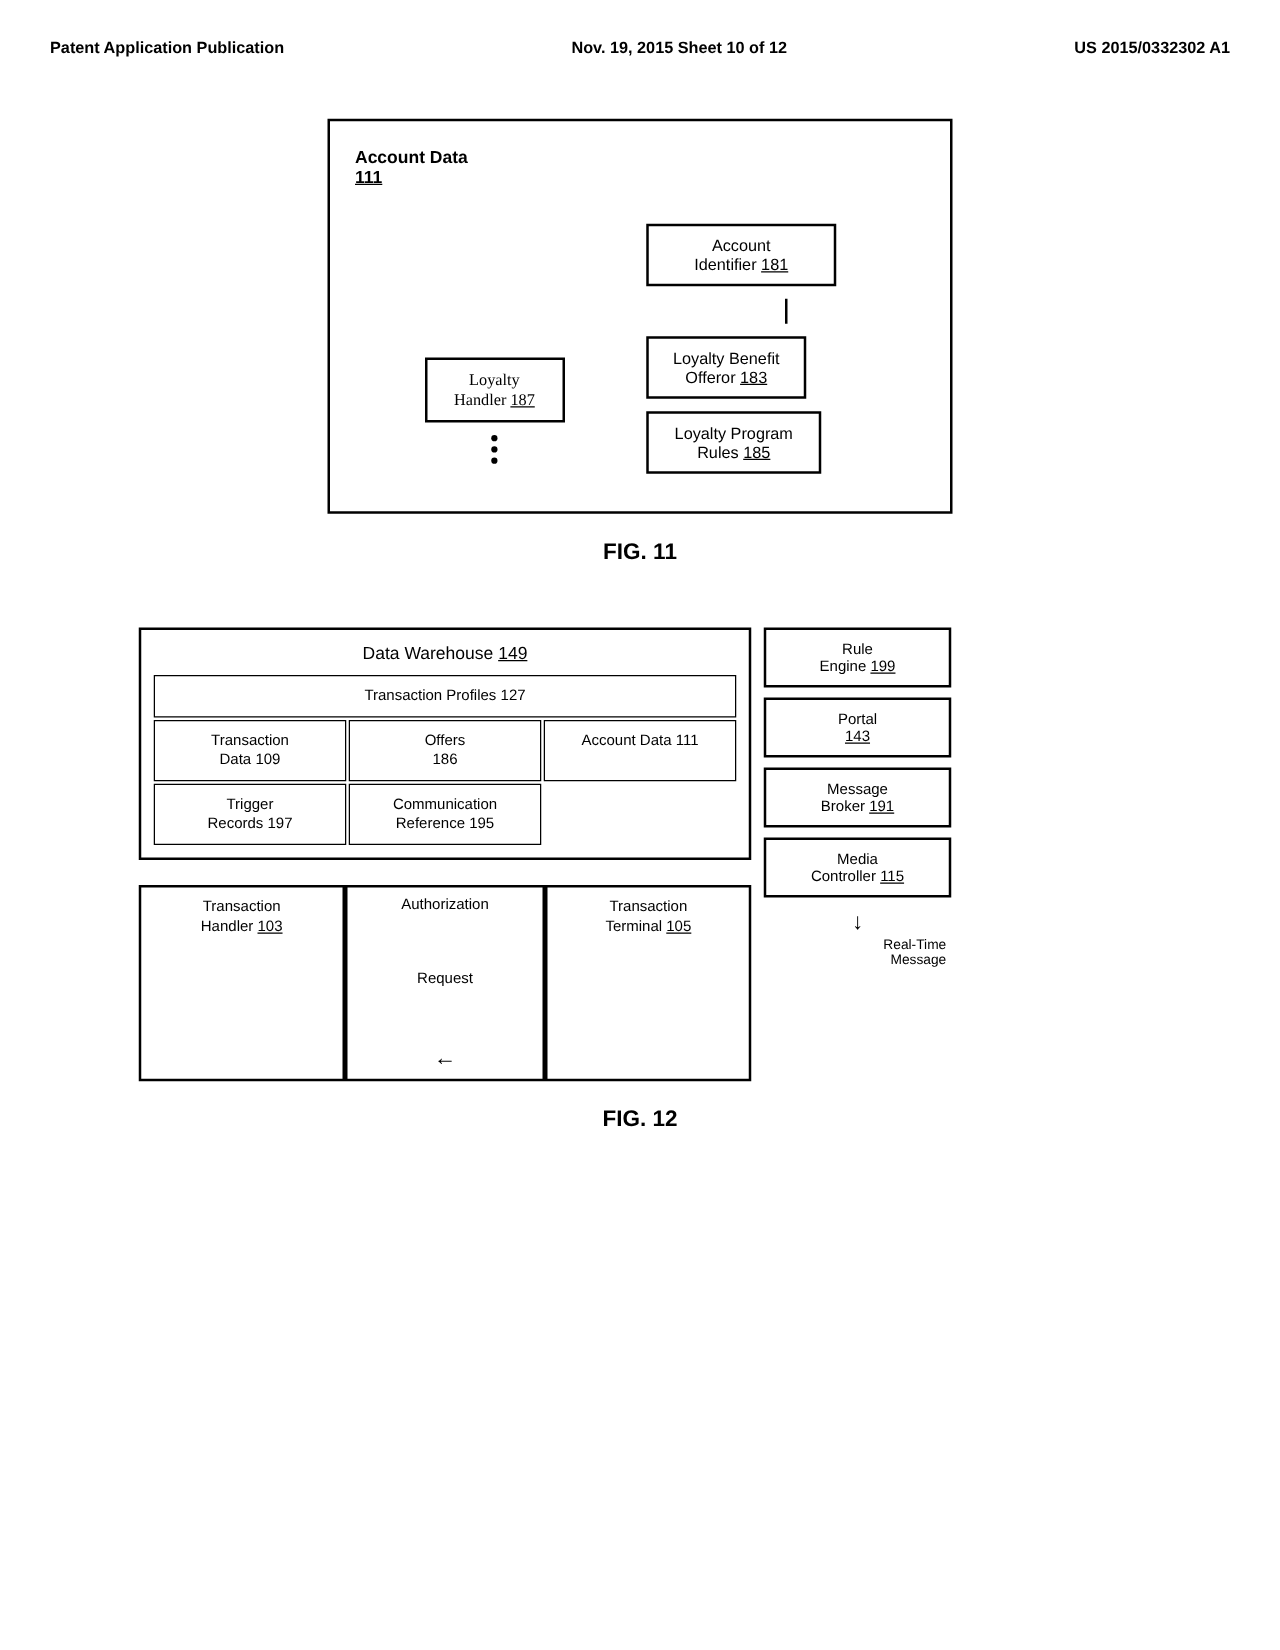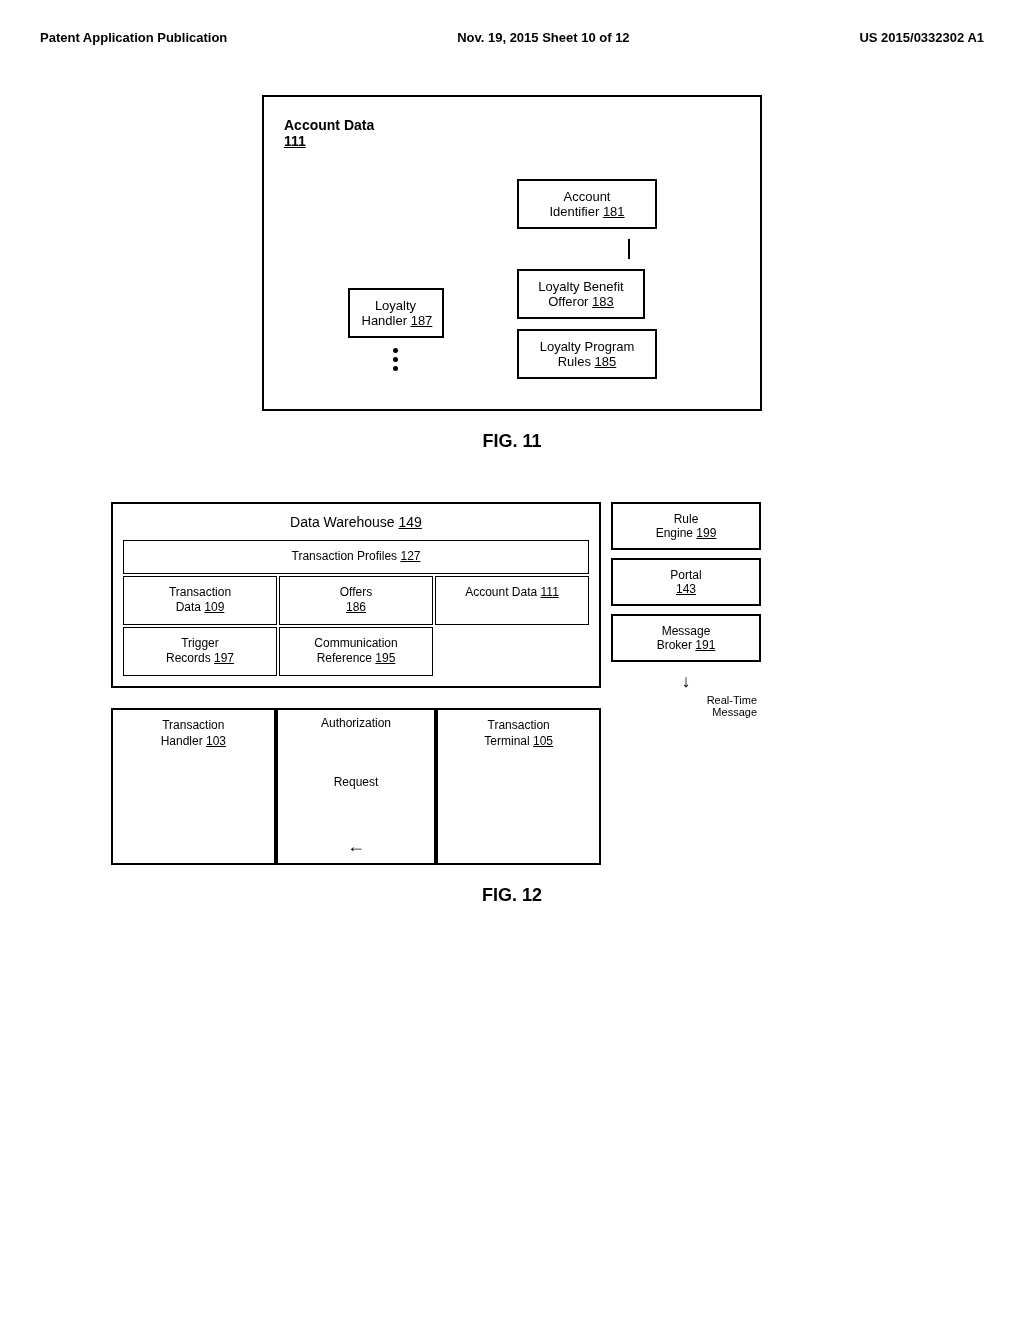--- a/index.html
+++ b/index.html
@@ -153,21 +153,20 @@
 
     .dw-cell {
       border: 1px solid #000;
       padding: 8px 6px;
       font-size: 12px;
       text-align: center;
       line-height: 1.3;
     }
 
     .dw-cell .ref {
-      text-decoration: underline;
     }
 
     
     .dw-tp {
       grid-column: 1 / 4;
     }
 
     
     .bottom-row {
       display: flex;
@@ -244,34 +243,34 @@
   <div class="fig11-outer">
 
     <div class="fig11-title">
       <span>Account Data</span><br>
       <span class="ref">111</span>
     </div>
 
     <div class="fig11-inner">
 
       <div class="fig11-left">
-        <div class="box" style="width:96px;">
+        <div class="box" style="width:112px;font-family:Liberation Serif, serif;">
           <span>Loyalty</span><br>
           <span>Handler</span>&nbsp;<span class="ref">187</span>
         </div>
         <div class="dots-container">
           <div class="dot"></div>
           <div class="dot"></div>
           <div class="dot"></div>
         </div>
       </div>
 
       <div class="fig11-right">
 
-        <div class="box" style="width:140px;">
+        <div class="box" style="width:152px;">
           <span>Account</span><br>
           <span>Identifier</span>&nbsp;<span class="ref">181</span>
         </div>
 
         <div style="width:2px; height:20px; background:#000; margin-left:auto; margin-right:auto;"></div>
 
         <div class="box" style="width:128px;">
           <span>Loyalty Benefit</span><br>
           <span>Offeror</span>&nbsp;<span class="ref">183</span>
         </div>
@@ -363,20 +362,24 @@
       <div class="box">
         <span>Portal</span><br>
         <span class="ref">143</span>
       </div>
 
       <div class="box">
         <span>Message</span><br>
         <span>Broker</span>&nbsp;<span class="ref">191</span>
       </div>
 
+      <div class="box">
+        <span>Media</span><br>
+        <span>Controller</span>&nbsp;<span class="ref">115</span>
+      </div>
 
       <div style="display:flex; flex-direction:column; align-items:center; gap:2px;">
         <div class="arrow-down">↓</div>
         <div style="font-size:11px; text-align:right; width:100%; padding-right:4px;">
           <span>Real-Time</span><br>
           <span>Message</span>
         </div>
       </div>
 
 

